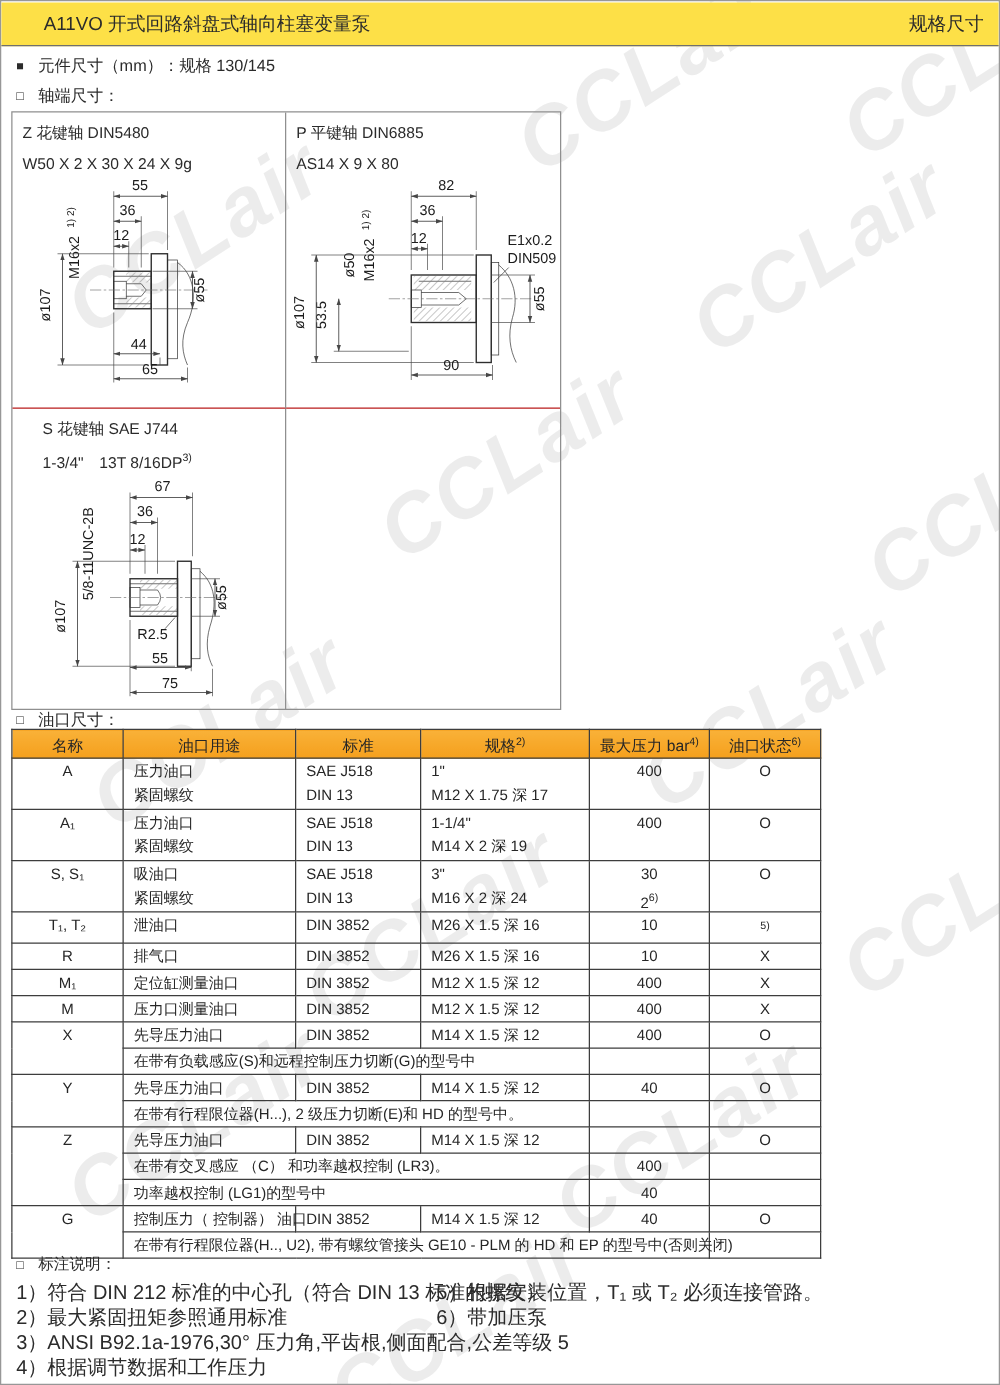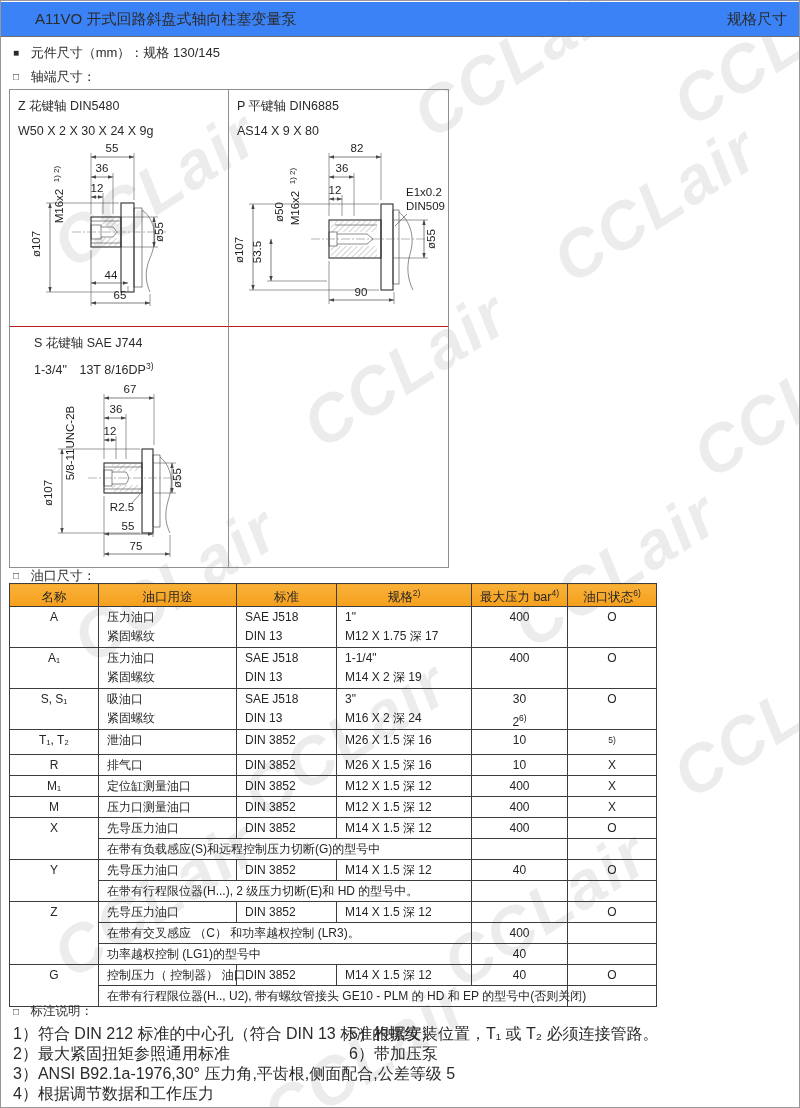--- a/index.html
+++ b/index.html
@@ -5,21 +5,21 @@
   html,body{margin:0;padding:0;background:#ffffff;}
   #page{position:relative;width:798px;height:1106px;border:1px solid #979797;
         font-family:"Liberation Sans","DejaVu Sans",sans-serif;color:#2b2b2b;
         overflow:hidden;background:#ffffff;}
   
   .wmwrap{position:absolute;inset:0;z-index:0;overflow:hidden;pointer-events:none;}
   .wm{position:absolute;font-weight:bold;font-style:italic;font-size:66px;letter-spacing:2px;
       color:rgba(0,0,0,0.075);transform:rotate(-33deg);white-space:nowrap;}
   .content{position:absolute;inset:0;z-index:1;}
   
-  .titlebar{position:absolute;left:0;top:1px;right:0;height:34px;background:#3b82f6;
+  .titlebar{position:absolute;left:0;top:1px;right:0;height:34px;background:#fde047;
             border-bottom:1px solid #6f6f6f;display:flex;align-items:center;}
   .titlebar .main{font-size:15px;padding-left:34px;flex:1;}
   .titlebar .right{font-size:15px;padding-right:12px;}
   .secline{position:absolute;left:12px;font-size:13px;}
   .secline .bullet{font-size:10px;margin-right:8px;position:relative;top:-1px;}
   
   .drawings{position:absolute;left:8px;top:88px;width:438px;height:477px;
             border:1px solid #8f8f8f;display:grid;
             grid-template-columns:219px 1fr;grid-template-rows:237px 1fr;}
   .panel{border-right:1px solid #8f8f8f;border-bottom:1px solid #b91c1c;position:relative;}

